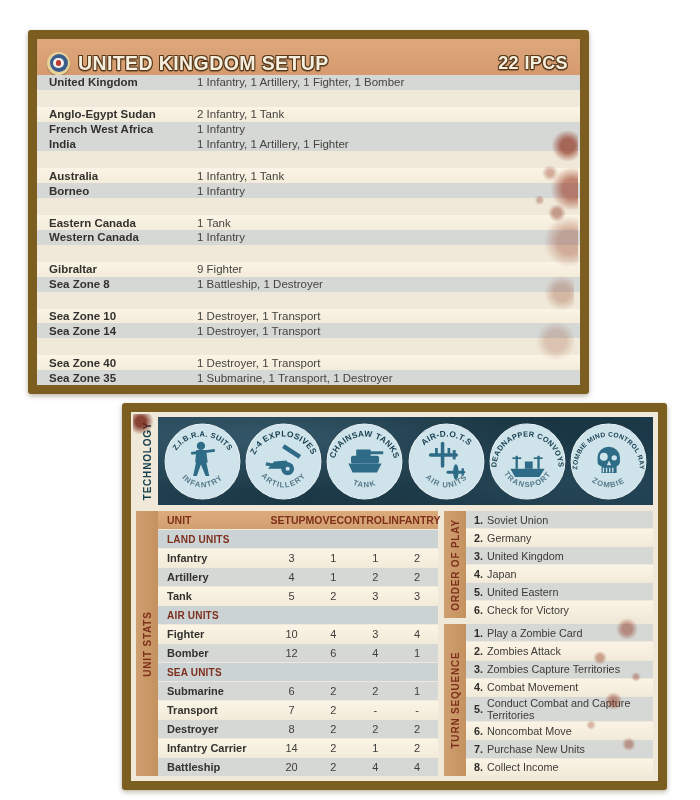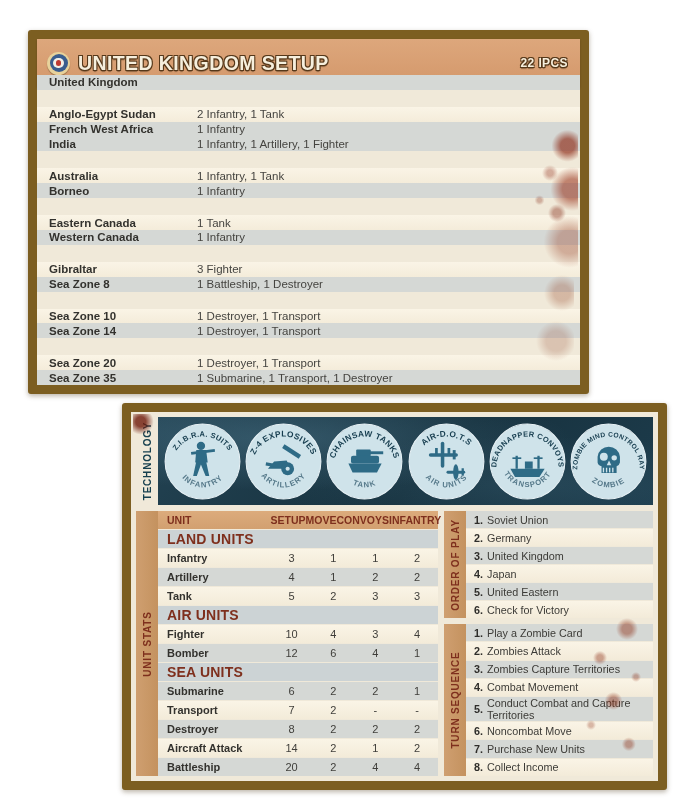--- a/index.html
+++ b/index.html
@@ -10,21 +10,21 @@
   #setup-card{left:28px;top:30px;width:561px;height:364px;}
   .setup-header{height:48px;background:linear-gradient(#dda77c,#d3976a);display:flex;align-items:center;
     padding:0 12px 0 10px;box-shadow:0 1px 2px rgba(80,50,20,.4);}
   .roundel{width:23px;height:23px;border-radius:50%;background:#e8d29b;display:flex;align-items:center;justify-content:center;margin-right:8px;box-shadow:0 1px 1px rgba(60,40,10,.4);}
   .roundel .b{width:18px;height:18px;border-radius:50%;background:#3a5d8e;display:flex;align-items:center;justify-content:center;}
   .roundel .w{width:10.5px;height:10.5px;border-radius:50%;background:#f3efe6;display:flex;align-items:center;justify-content:center;}
   .roundel .r{width:5.5px;height:5.5px;border-radius:50%;background:#bf3a31;}
   .stencil{color:#f6efdd;font-weight:bold;letter-spacing:.4px;
     text-shadow:-1px -1px 0 #55381a,1px -1px 0 #55381a,-1px 1px 0 #55381a,1px 1px 0 #55381a,0 2px 1px rgba(60,35,10,.45);}
   .setup-title{font-size:19.5px;}
-  .setup-ipcs{margin-left:auto;font-size:12px;}
+  .setup-ipcs{margin-left:auto;font-size:18px;}
   .setup-rows{position:absolute;left:0;right:0;top:36px;bottom:0;display:flex;flex-direction:column;}
   .srow{flex:1;display:flex;align-items:center;font-size:11.5px;}
   .srow.gray{background:#d5d8d5;}
   .srow.cream{background:linear-gradient(#faf4e6,#f4ecda);margin-top:17px;}
   .srow .terr{flex:0 0 148px;padding-left:12px;font-weight:bold;color:#33322e;}
   .srow .uval{color:#454440;}
   
   .blood{position:absolute;pointer-events:none;}
   #splat1{right:2px;top:78px;width:70px;height:160px;
     background:
@@ -66,21 +66,21 @@
   .ref-lower{flex:1;display:flex;gap:6px;}
   .panel{display:flex;}
   #unit-stats-panel{flex:0 0 302px;}
   .unit-table{flex:1;display:flex;flex-direction:column;gap:1px;background:#f0e9d9;}
   .urow{flex:1;display:flex;align-items:center;font-size:11px;color:#3f3e3a;}
   .urow.gray{background:#d5d8d5;}
   .urow.cream{background:linear-gradient(#faf4e6,#f3ebd9);}
   .urow.uhead{background:linear-gradient(#dcab7c,#d2a070);}
   .urow.uhead span{color:#7e2f1d;font-weight:bold;font-size:10.5px;}
   .urow.sect{background:#ccd3d5;}
-  .urow.sect span{color:#7e2f1d;font-weight:bold;font-size:14px;padding-left:9px;letter-spacing:.2px;}
+  .urow.sect span{color:#7e2f1d;font-weight:bold;font-size:10px;padding-left:9px;letter-spacing:.2px;}
   .urow .c0{flex:0 0 37%;padding-left:9px;text-align:left;}
   .urow .c0.uname{font-weight:bold;color:#33322e;}
   .urow .c1,.urow .c2,.urow .c3,.urow .c4{flex:1;text-align:center;}
   .right-col{flex:1;display:flex;flex-direction:column;gap:6px;}
   #order-panel{flex:0 0 107px;}
   #turn-panel{flex:1;}
   .list{flex:1;display:flex;flex-direction:column;gap:1px;background:#f0e9d9;}
   .lrow{flex:1;display:flex;align-items:center;font-size:10.8px;color:#3c3b37;padding-left:8px;}
   .lrow.gray{background:#d5d8d5;}
   .lrow.cream{background:linear-gradient(#faf4e6,#f3ebd9);}
@@ -107,20 +107,21 @@
             <div class="r"></div>
           </div>
         </div>
     </div>
     <div class="stencil setup-title">UNITED KINGDOM SETUP</div>
     <div class="stencil setup-ipcs">22 IPCS</div>
   </div>
   <div class="setup-rows">
       <div class="srow gray">
         <span class="terr">United Kingdom</span>
+        <span class="uval">1 Infantry, 1 Artillery, 1 Fighter, 1 Bomber</span>
       </div>
       <div class="srow cream">
         <span class="terr">Anglo-Egypt Sudan</span>
         <span class="uval">2 Infantry, 1 Tank</span>
       </div>
       <div class="srow gray">
         <span class="terr">French West Africa</span>
         <span class="uval">1 Infantry</span>
       </div>
       <div class="srow gray">
@@ -138,36 +139,36 @@
       <div class="srow cream">
         <span class="terr">Eastern Canada</span>
         <span class="uval">1 Tank</span>
       </div>
       <div class="srow gray">
         <span class="terr">Western Canada</span>
         <span class="uval">1 Infantry</span>
       </div>
       <div class="srow cream">
         <span class="terr">Gibraltar</span>
-        <span class="uval">3 Fighter</span>
+        <span class="uval">9 Fighter</span>
       </div>
       <div class="srow gray">
         <span class="terr">Sea Zone 8</span>
         <span class="uval">1 Battleship, 1 Destroyer</span>
       </div>
       <div class="srow cream">
         <span class="terr">Sea Zone 10</span>
         <span class="uval">1 Destroyer, 1 Transport</span>
       </div>
       <div class="srow gray">
         <span class="terr">Sea Zone 14</span>
         <span class="uval">1 Destroyer, 1 Transport</span>
       </div>
       <div class="srow cream">
-        <span class="terr">Sea Zone 20</span>
+        <span class="terr">Sea Zone 40</span>
         <span class="uval">1 Destroyer, 1 Transport</span>
       </div>
       <div class="srow gray">
         <span class="terr">Sea Zone 35</span>
         <span class="uval">1 Submarine, 1 Transport, 1 Destroyer</span>
       </div>
     </div>
   <div class="blood" id="splat1"></div>
   <div class="blood" id="splat2"></div>
 </div>
@@ -297,21 +298,21 @@
     <div class="ref-lower">
       <div class="panel" id="unit-stats-panel">
         <div class="vtab tan">
           <span>UNIT STATS</span>
         </div>
         <div class="unit-table">
             <div class="urow uhead">
               <span class="c0">UNIT</span>
               <span class="c1">SETUP</span>
               <span class="c2">MOVE</span>
-              <span class="c3">CONVOYS</span>
+              <span class="c3">CONTROL</span>
               <span class="c4">INFANTRY</span>
             </div>
             <div class="urow sect">
               <span>LAND UNITS</span>
             </div>
             <div class="urow cream">
               <span class="c0 uname">Infantry</span>
               <span class="c1">3</span>
               <span class="c2">1</span>
               <span class="c3">1</span>
@@ -366,21 +367,21 @@
               <span class="c4">-</span>
             </div>
             <div class="urow gray">
               <span class="c0 uname">Destroyer</span>
               <span class="c1">8</span>
               <span class="c2">2</span>
               <span class="c3">2</span>
               <span class="c4">2</span>
             </div>
             <div class="urow cream">
-              <span class="c0 uname">Aircraft Attack</span>
+              <span class="c0 uname">Infantry Carrier</span>
               <span class="c1">14</span>
               <span class="c2">2</span>
               <span class="c3">1</span>
               <span class="c4">2</span>
             </div>
             <div class="urow gray">
               <span class="c0 uname">Battleship</span>
               <span class="c1">20</span>
               <span class="c2">2</span>
               <span class="c3">4</span>

